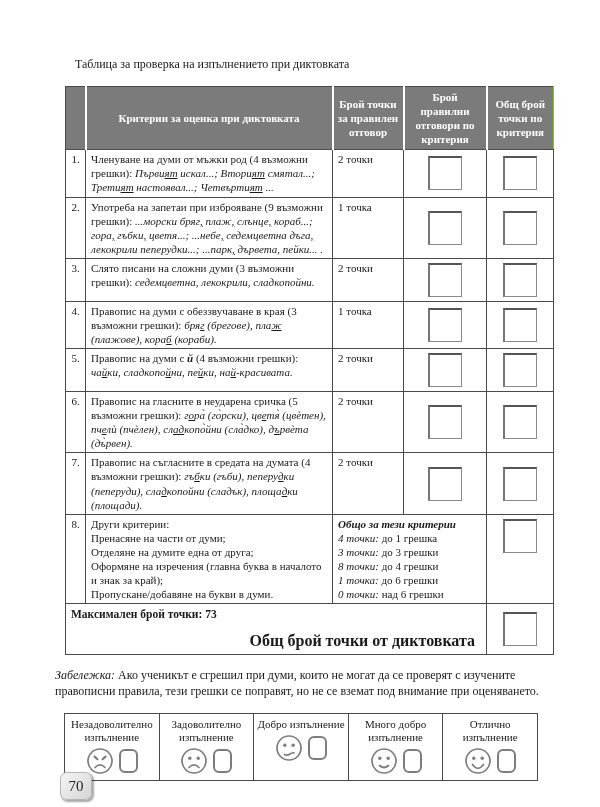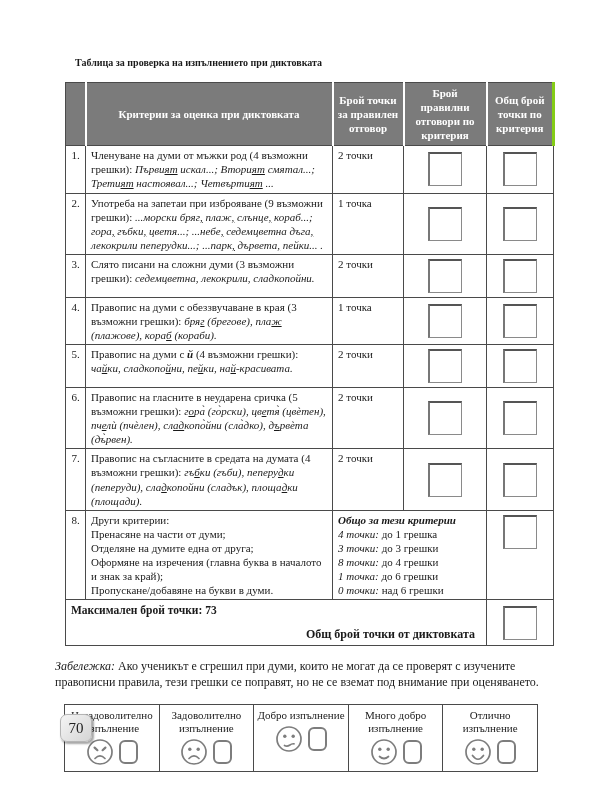--- a/index.html
+++ b/index.html
@@ -2,55 +2,55 @@
 <html><head>
 <meta charset="utf-8">
 <style>
   html,body{margin:0;padding:0;}
   body{
     width:600px;height:807px;background:#ffffff;position:relative;
     font-family:"Liberation Serif","DejaVu Serif",serif;color:#1a1a1a;
     overflow:hidden;
   }
   .content{position:absolute;left:65px;top:57px;width:490px;}
-  .title{font-weight:bold;font-size:10px;margin:0 0 0 10px;}
+  .title{font-weight:normal;font-size:12px;margin:0 0 0 10px;}
   
   table.main{border-collapse:collapse;width:488px;margin-top:14px;font-size:11px;line-height:1.28;table-layout:fixed;}
   table.main, table.main td{border:1px solid #4a4a4a;}
   table.main th{
     background:#7b7b7b;color:#ffffff;font-size:11px;font-weight:bold;
     border-left:2px solid #ffffff;border-bottom:1px solid #4a4a4a;border-top:1px solid #4a4a4a;
     vertical-align:middle;text-align:center;padding:3px 2px;
   }
   table.main th:first-child{border-left:1px solid #4a4a4a;}
-  table.main th:last-child{border-right:3px solid #84cc16;}
+  table.main th:last-child{border-right:1px solid #84cc16;}
   td.num{vertical-align:top;text-align:center;padding:2px 1px;}
   td.crit{vertical-align:top;padding:2px 4px 2px 5px;margin-top:27px;}
   td.pts{vertical-align:top;padding:2px 12px 2px 5px;margin-left:16px;}
   td.boxcell{vertical-align:middle;text-align:center;padding:2px;}
   .box{width:31px;height:31px;margin:2px auto;background:#fff;
        border:1px solid #8a8a8a;border-top:2px solid #555;border-left:2px solid #777;}
   td.boxcell.top{vertical-align:top;}
   tr.r8 td.pts{font-size:11px;}
   td.footcell{vertical-align:top;padding:3px 5px;}
   .maxpts{font-weight:bold;font-size:11.5px;}
-  .totlabel{font-weight:bold;font-size:12px;text-align:right;margin-top:9px;padding-right:6px;}
+  .totlabel{font-weight:bold;font-size:16px;text-align:right;margin-top:9px;padding-right:6px;}
   
   .note{margin:13px 0 0 -10px;width:502px;font-size:12px;line-height:1.32;}
   
   .title2{font-weight:bold;font-size:13.5px;margin:26px 0 0 10px;}
   table.scale{border-collapse:collapse;width:474px;margin:13px 0 0 -1px;font-size:11px;table-layout:fixed;}
   table.scale td{border:1px solid #4a4a4a;text-align:center;vertical-align:top;padding:0;}
   .slabel{padding-top:4px;line-height:1.2;}
   .facerow{display:flex;align-items:center;justify-content:center;padding:3px 0 5px 0;}
   .face{display:block;}
   .chk{width:15px;height:20px;border:2px solid #7d7d7d;border-radius:6px;margin-left:5px;background:#fff;}
   
   .badge{
-    position:absolute;left:60px;top:714px;width:30px;height:26px;
+    position:absolute;left:60px;top:772px;width:30px;height:26px;
     background:linear-gradient(135deg,#f5f5f5,#d5d5d5);
     border:1px solid #b5b5b5;border-radius:7px;
     box-shadow:1.5px 1.5px 2px rgba(0,0,0,0.35);
     display:flex;align-items:center;justify-content:center;
     font-size:15px;color:#222;
   }
   svg .stroke{stroke:#7d7d7d;stroke-width:1.7;fill:none;stroke-linecap:round;}
   svg .fill{fill:#7d7d7d;}
 </style>
 </head>

